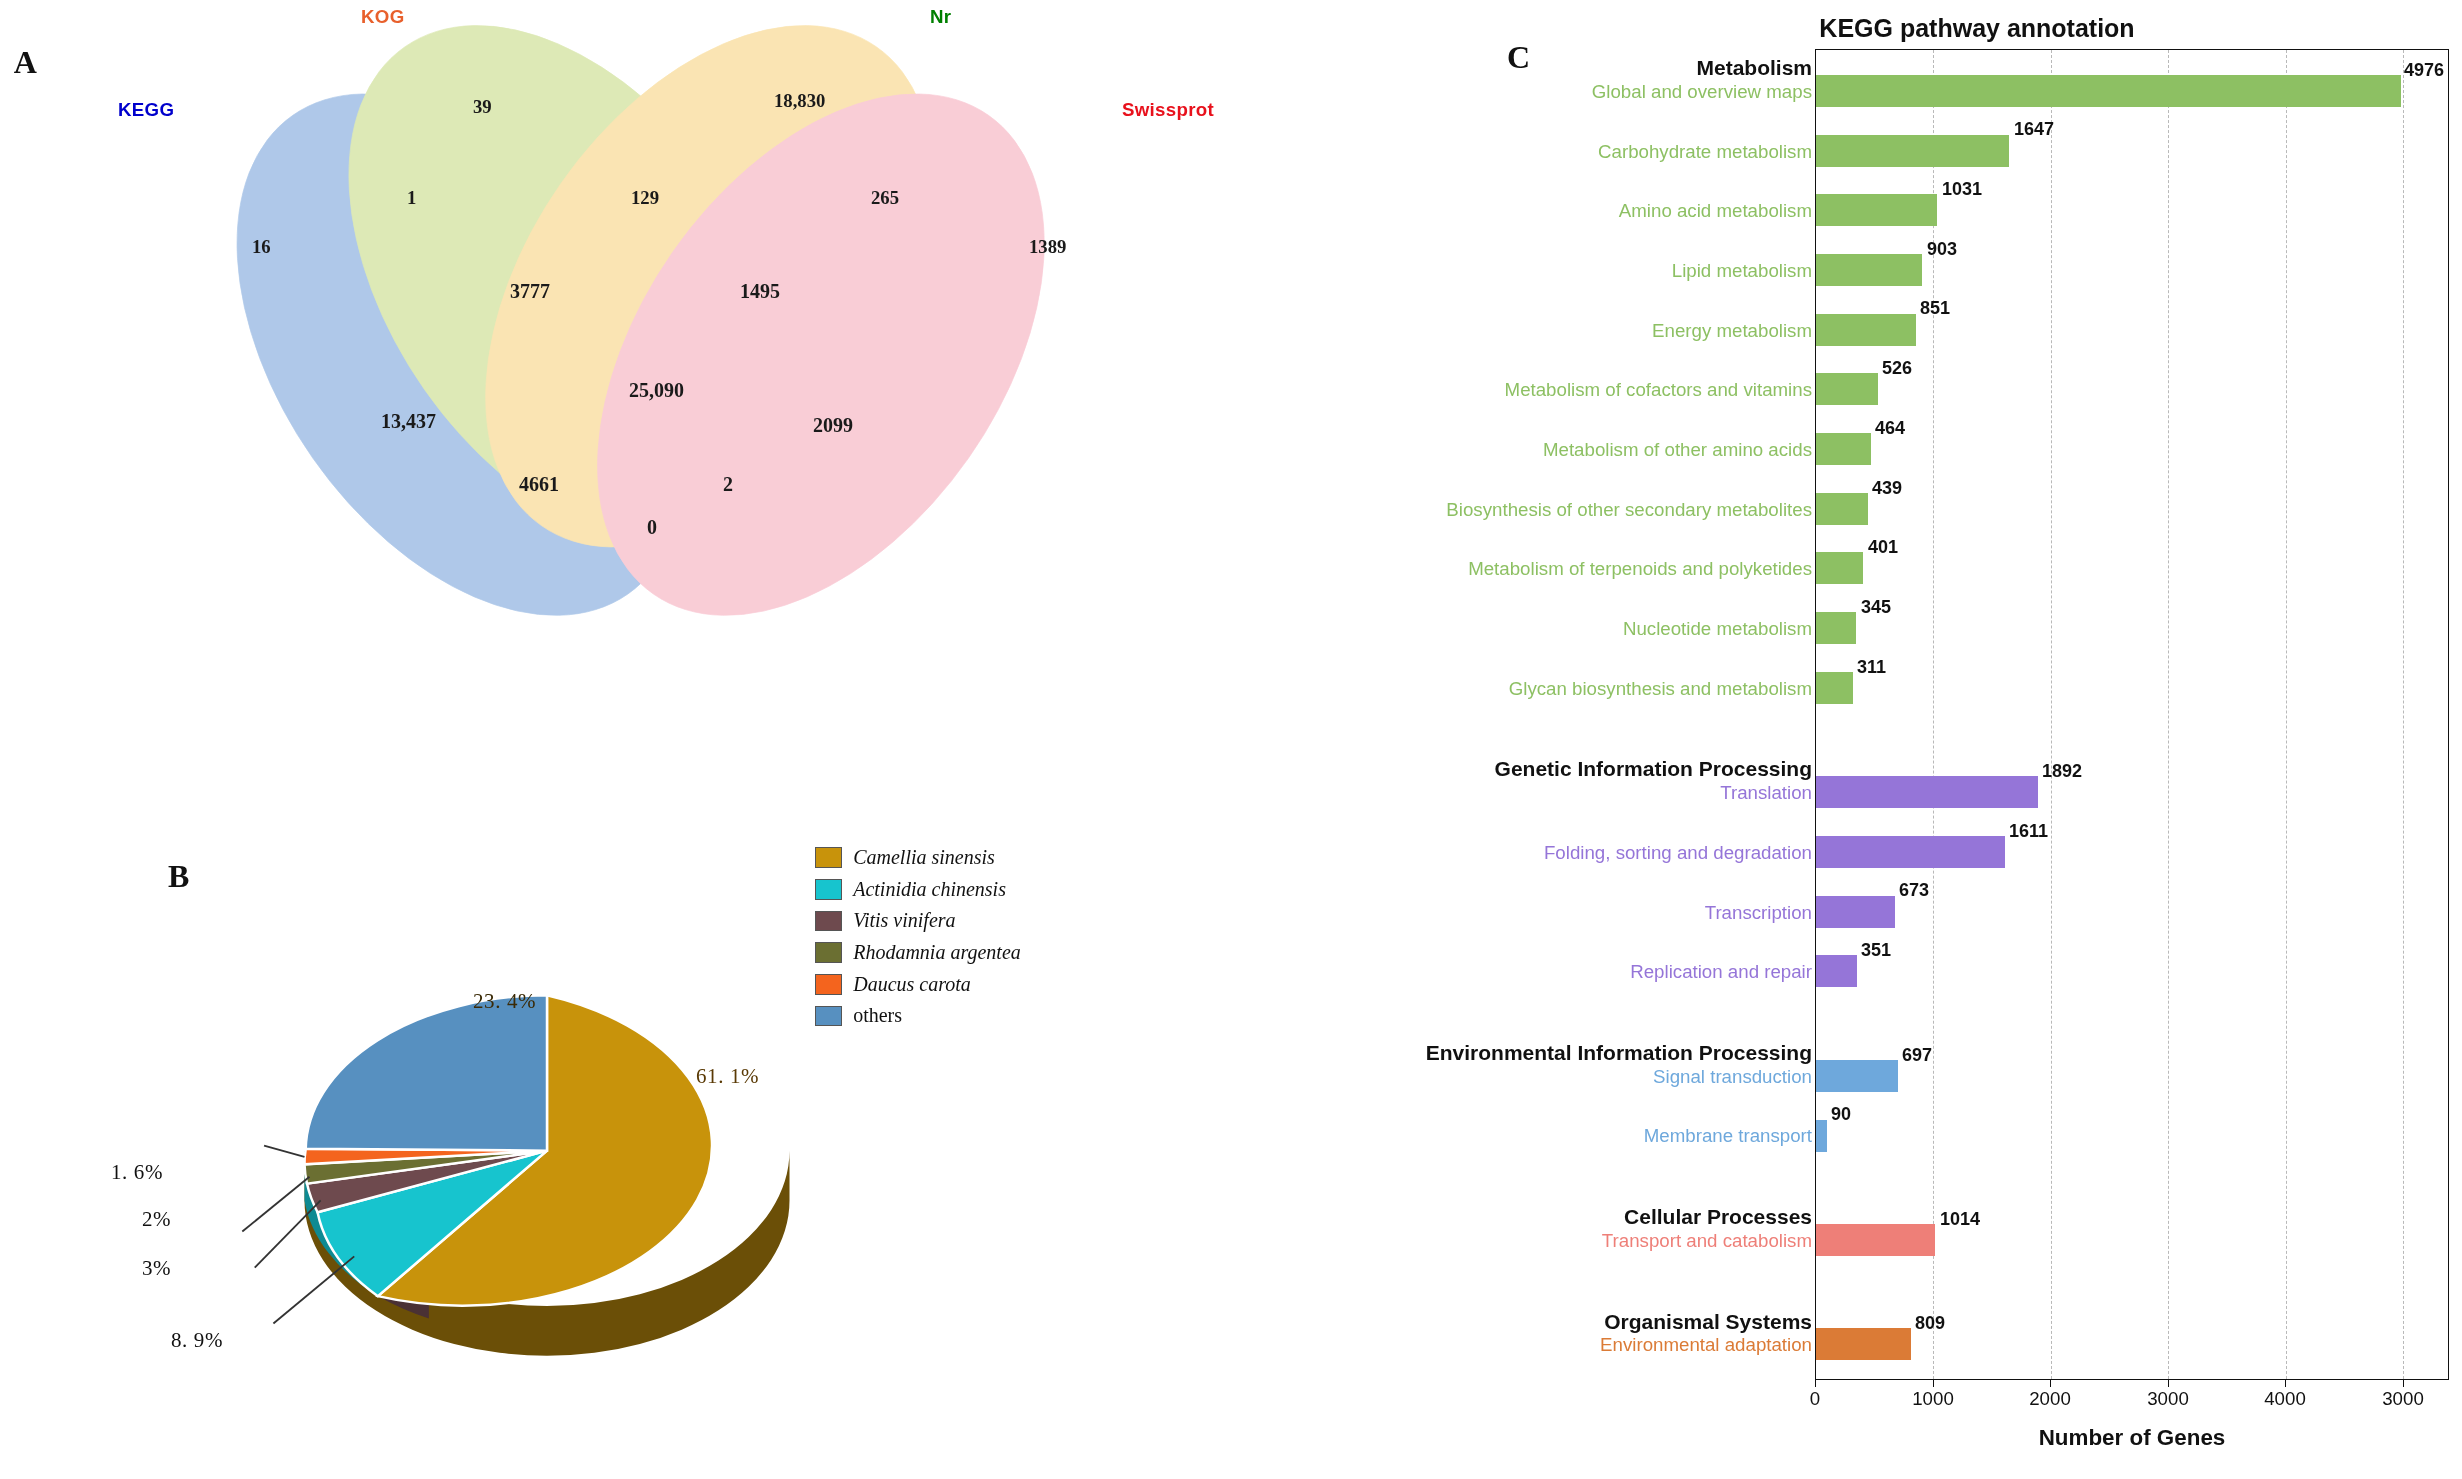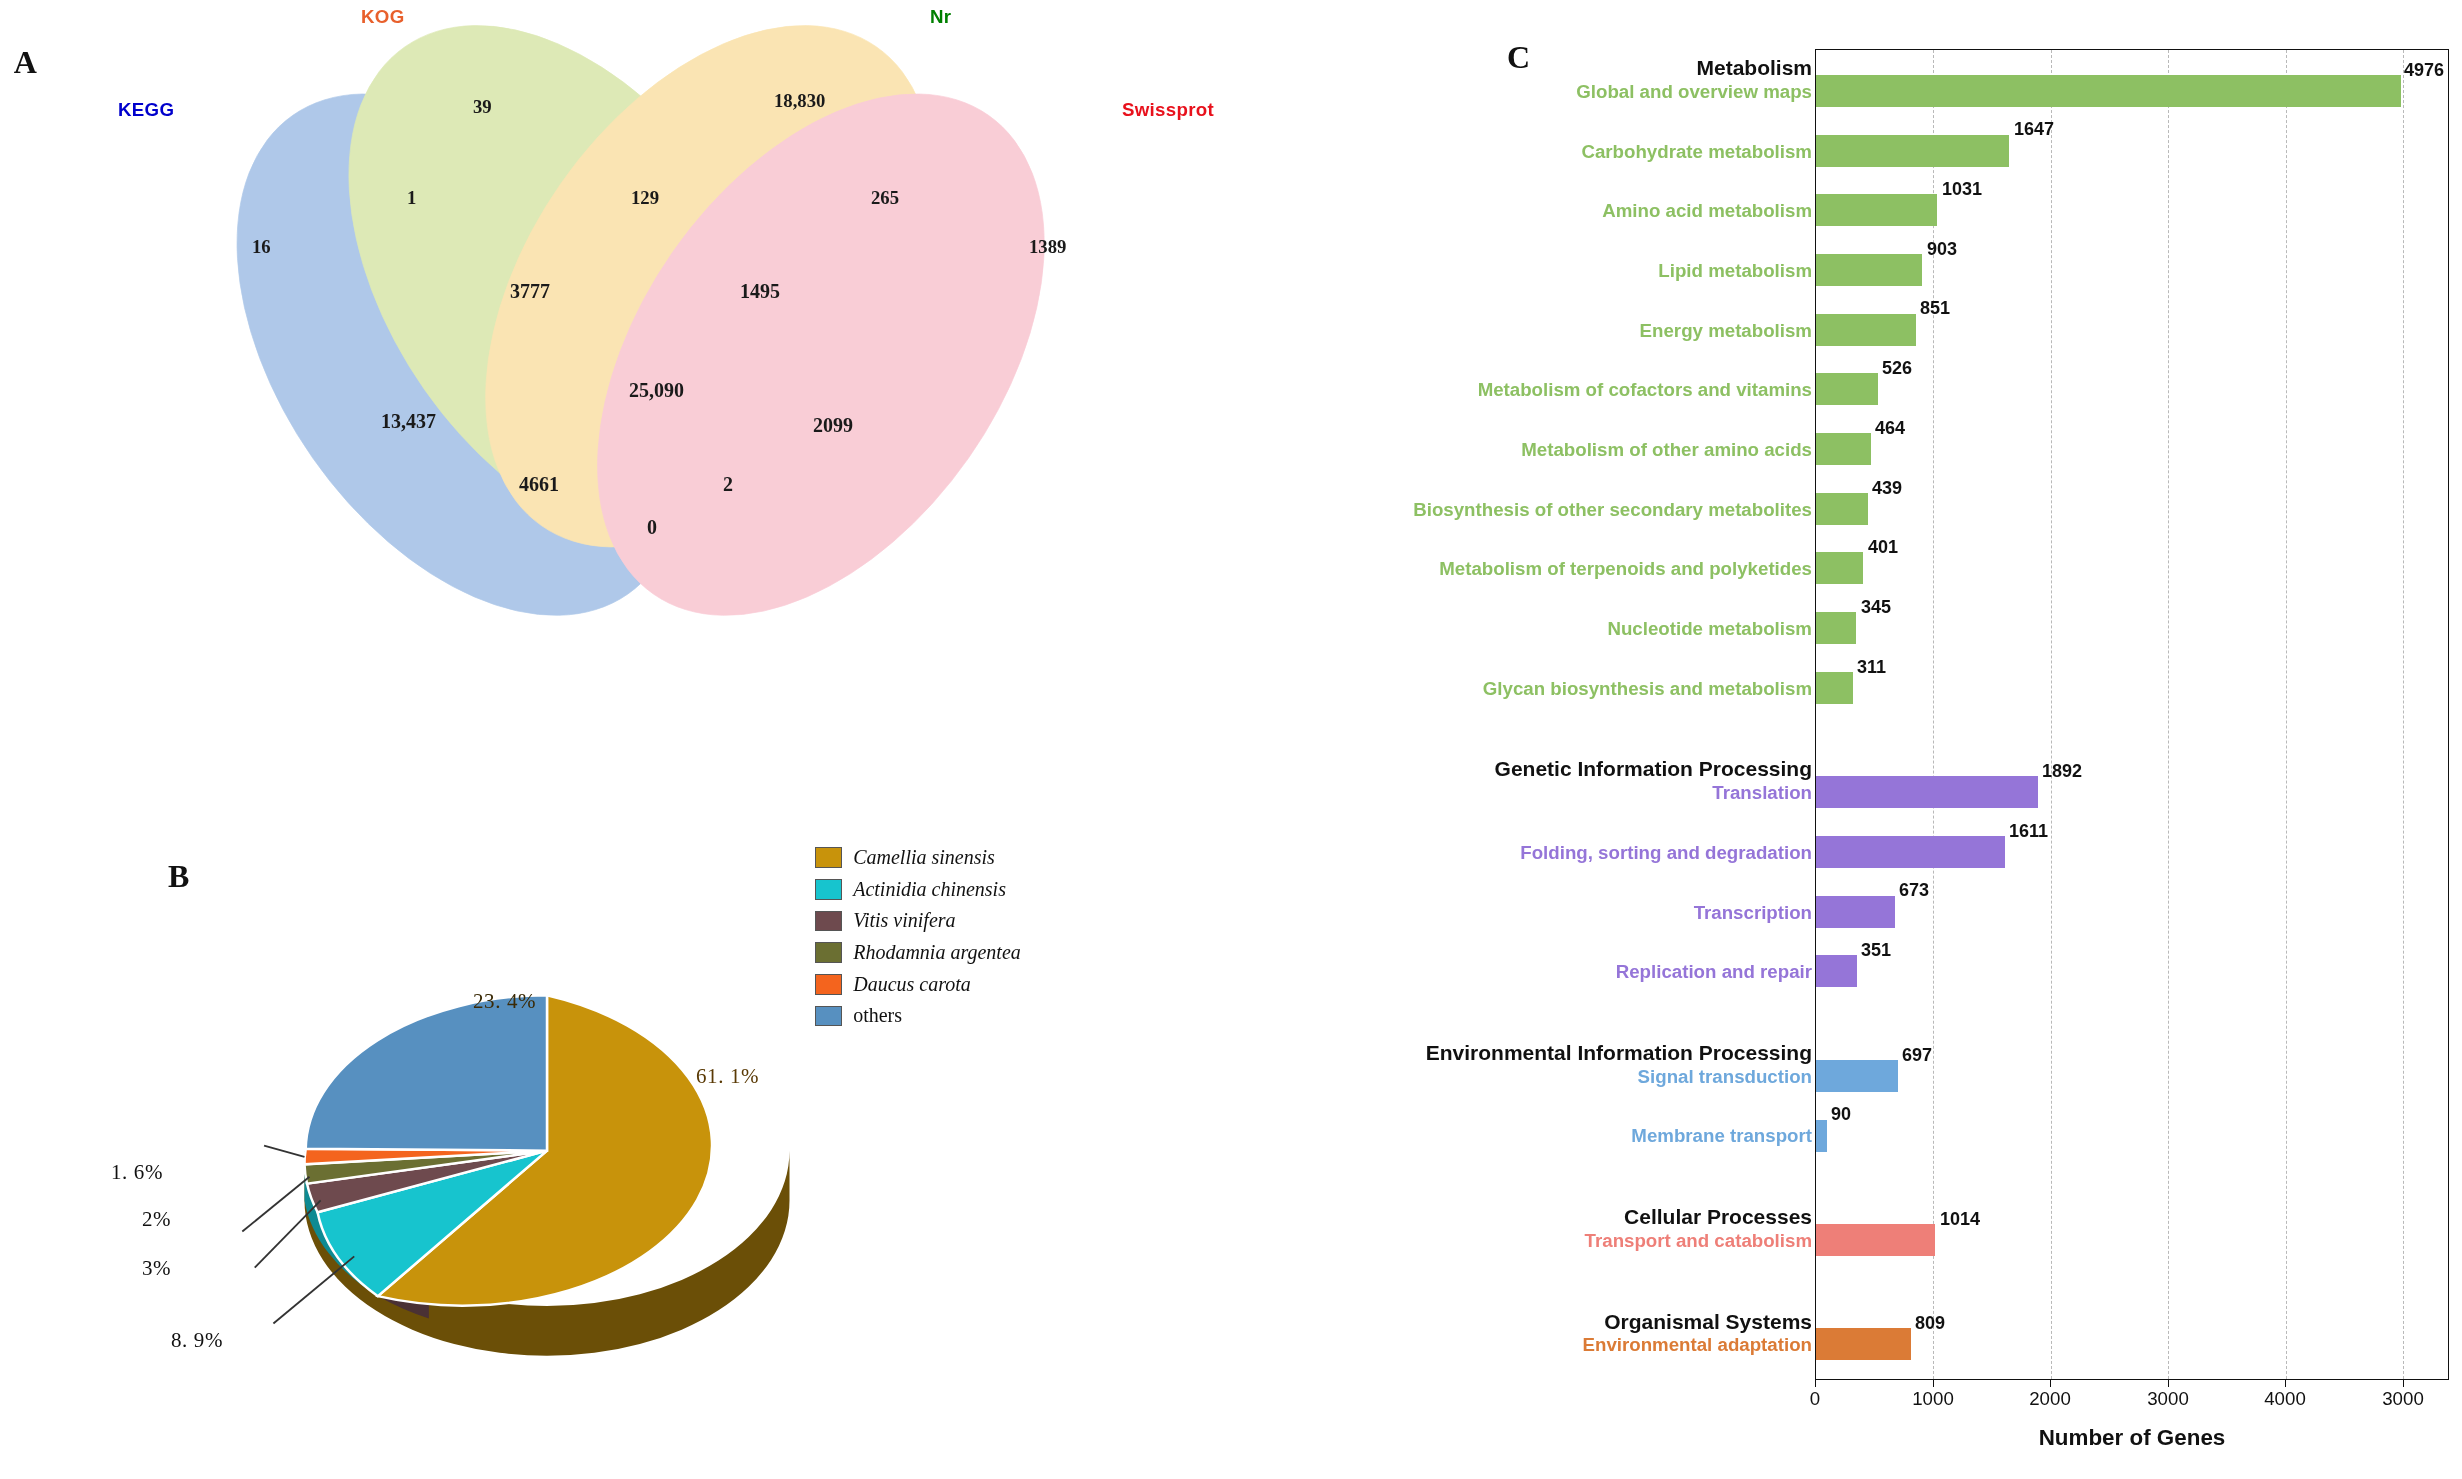--- a/index.html
+++ b/index.html
@@ -43,21 +43,21 @@
   #plot-frame{
     position:absolute;left:323px;top:49px;width:634px;height:1331px;
     border:1.9px solid #111;box-sizing:border-box;background:#fff;
   }
   .grid-line{position:absolute;top:0;bottom:0;width:0;border-left:1.9px dashed #b9b9b9;}
   .cat-header{
     position:absolute;right:650px;font-size:21px;font-weight:bold;color:#111;
     white-space:nowrap;text-align:right;
   }
   .bar-label{
-    position:absolute;right:650px;font-size:18.7px;font-weight:bold;
+    position:absolute;right:650px;font-size:18.7px;font-weight:normal;
     white-space:nowrap;text-align:right;
   }
   .bar{position:absolute;height:32px;}
   .bar-value{
     position:absolute;font-size:18px;font-weight:bold;color:#111;white-space:nowrap;
   }
   .xtick{position:absolute;font-size:18.7px;color:#111;transform:translateX(-50%);}
   .xtick-mark{position:absolute;width:0;height:7.5px;border-left:1.9px solid #111;}
   #xaxis-title{
     position:absolute;left:323px;width:634px;text-align:center;
@@ -158,20 +158,21 @@
   <div class="pie-pct" style="left:473px;top:255px;color:#3a2a06;">23. 4%</div>
   <div class="pie-pct" style="left:696px;top:330px;color:#5a3a05;">61. 1%</div>
   <div class="pie-pct" style="left:111px;top:386px;margin-top:40px;">1. 6%</div>
   <div class="pie-pct" style="left:142px;top:473px;">2%</div>
   <div class="pie-pct" style="left:142px;top:522px;">3%</div>
   <div class="pie-pct" style="left:171px;top:594px;">8. 9%</div>
 </div>
 
 <div id="panelC">
   <div class="panel-letter" style="left:15px;top:39px;">C</div>
+  <div id="kegg-title">KEGG pathway annotation</div>
 
   <div id="plot-frame">
 
     <div class="grid-line" style="left:117px;"></div>
     <div class="grid-line" style="left:235px;"></div>
     <div class="grid-line" style="left:352px;"></div>
     <div class="grid-line" style="left:470px;"></div>
     <div class="grid-line" style="left:587px;"></div>
 
     <div class="bar" style="left:0;top:25px;width:585px;background:#8DC063;"></div>

